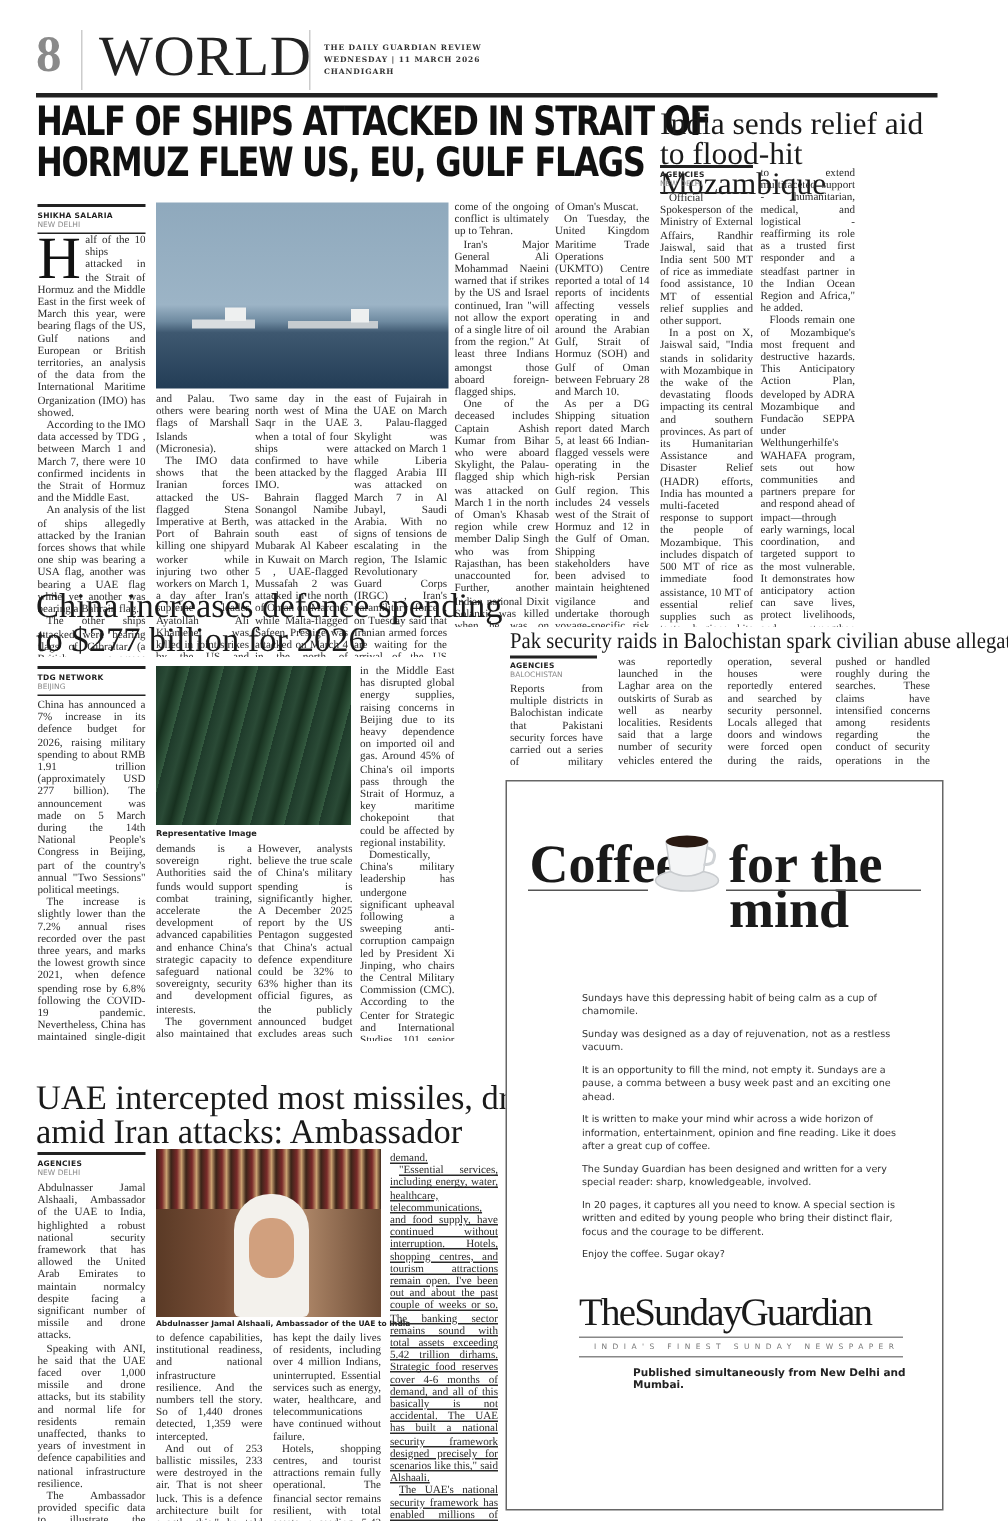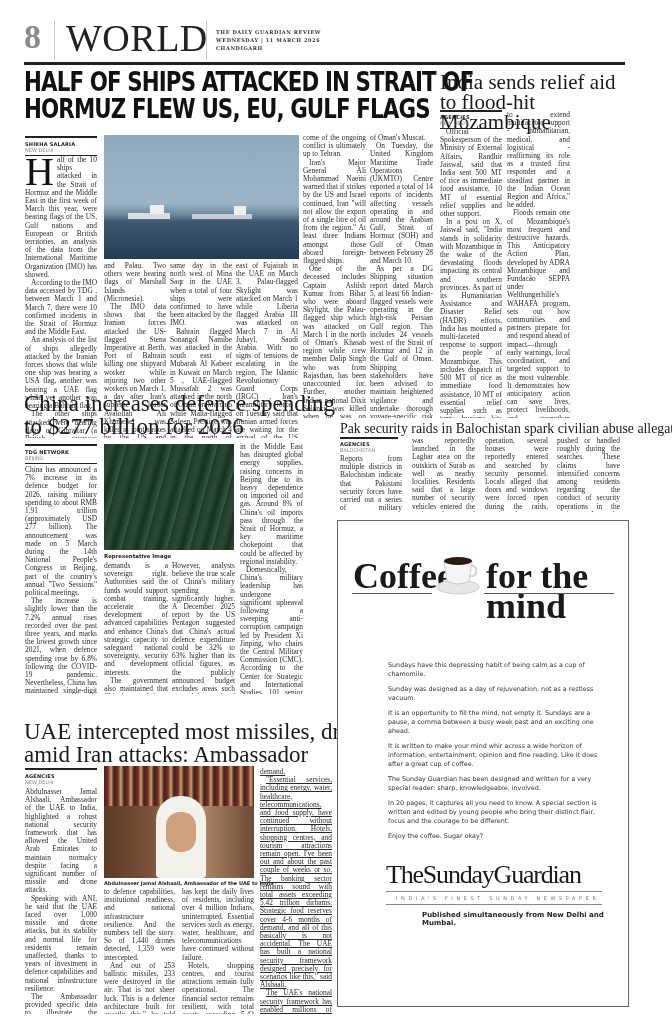--- a/index.html
+++ b/index.html
@@ -150,21 +150,21 @@
 <div class="abs caption" style="left:104px; top:553px;">Representative Image</div>
 <div class="abs col" style="left:104px; top:562px; width:64px; height:132px;">
   <p class="noindent">demands is a sovereign right. Authorities said the funds would support combat training, accelerate the development of advanced capabilities and enhance China's strategic capacity to safeguard national sovereignty, security and development interests.</p>
   <p>The government also maintained that China's defence spending remains relatively modest when measured against key indicators such as the share of gross domestic product, per capita defence expenditure and spending per military personnel.</p>
 </div>
 <div class="abs col" style="left:172px; top:562px; width:63px; height:132px;">
   <p class="noindent">However, analysts believe the true scale of China's military spending is significantly higher. A December 2025 report by the US Pentagon suggested that China's actual defence expenditure could be 32% to 63% higher than its official figures, as the publicly announced budget excludes areas such as defence-related research and development, internal security activities and certain capital expenditures.</p>
 
 </div>
 <div class="abs col" style="left:240px; top:443px; width:63px; height:251px;">
-  <p class="noindent">in the Middle East has disrupted global energy supplies, raising concerns in Beijing due to its heavy dependence on imported oil and gas. Around 8% of China's oil imports pass through the Strait of Hormuz, a key maritime chokepoint that could be affected by regional instability.</p>
+  <p class="noindent">in the Middle East has disrupted global energy supplies, raising concerns in Beijing due to its heavy dependence on imported oil and gas. Around 45% of China's oil imports pass through the Strait of Hormuz, a key maritime chokepoint that could be affected by regional instability.</p>
   <p>Domestically, China's military leadership has undergone significant upheaval following a sweeping anti-corruption campaign led by President Xi Jinping, who chairs the Central Military Commission (CMC). According to the Center for Strategic and International Studies, 101 senior People's Liberation Army (PLA) officers have been purged since 2022.</p>
 
 </div>
 
 <div class="abs head-serif" style="left:340px; top:420px; font-size:15px; line-height:16px; white-space:nowrap; transform:scaleX(0.92); transform-origin:left top;">Pak security raids in Balochistan spark civilian abuse allegations</div>
 <div class="abs" style="left:340px; top:437px; width:58px;">
   <div class="byline-rule"></div>
   <div class="byline" style="margin-top:2px;">AGENCIES</div>
   <div class="dateline">BALOCHISTAN</div>
 </div>

